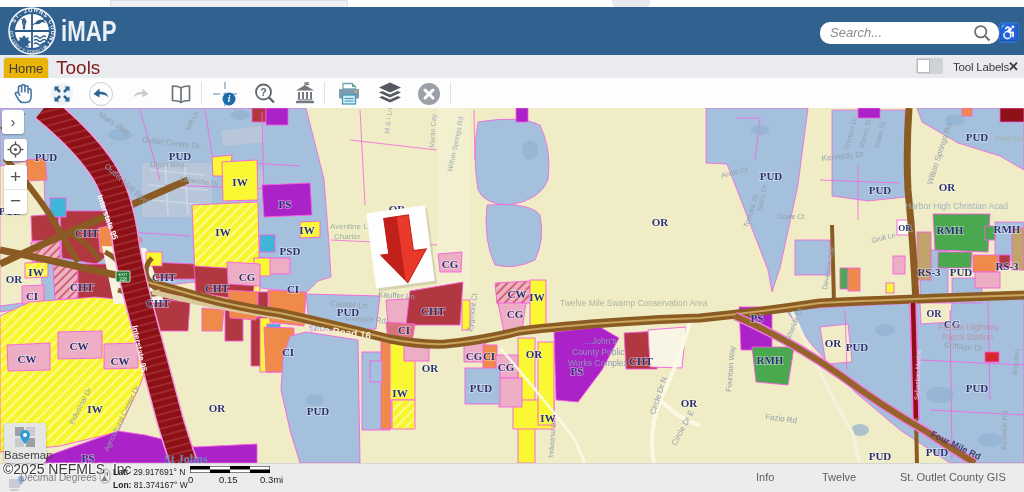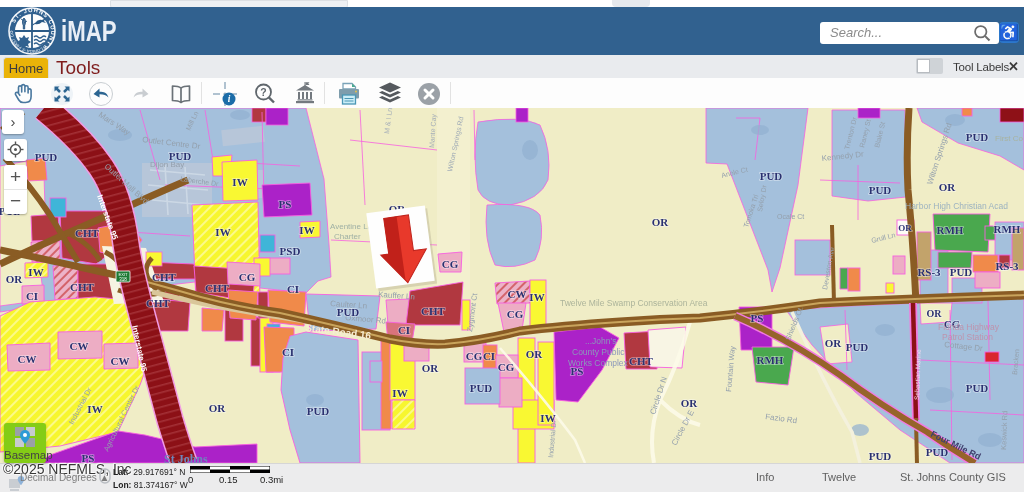--- a/index.html
+++ b/index.html
@@ -3,21 +3,21 @@
 <meta charset="utf-8">
 <style>
 html,body{margin:0;padding:0}
 body{width:1024px;height:492px;position:relative;overflow:hidden;background:#fff;font-family:"Liberation Sans",sans-serif}
 .abs{position:absolute}
 #topstrip{left:0;top:0;width:1024px;height:7px;background:#fff}
 #tsbox{left:110px;top:0;width:236px;height:8px;background:#eef0f3;border:1px solid #dcdfe3;border-radius:0 0 5px 5px}
 #tsbox2{left:612px;top:0;width:38px;height:7px;background:#e6e9ed;border-radius:0 0 4px 4px}
 #header{left:0;top:7px;width:1024px;height:48px;background:#31618f}
 #imap{left:61px;top:14px;color:#e9eff6;font-size:30px;font-weight:bold;transform:scaleX(0.74);transform-origin:0 0}
-#search{left:820px;top:22px;width:179px;height:22px;background:#fff;border-radius:3px;text-align:right;}
+#search{left:820px;top:22px;width:179px;height:22px;background:#fff;border-radius:10px;text-align:right;}
 #search .ph{position:absolute;left:10px;top:3px;color:#8b8b8b;font-style:italic;font-size:13px}
 #a11y{left:999px;top:22px;width:20px;height:21px;background:#2c77cc;border-radius:4px;color:#fff;text-align:center;font-size:16px;line-height:22px}
 #tabbar{left:0;top:55px;width:1024px;height:23px;background:#e9ebee}
 #hometab{left:3px;top:57px;width:44px;height:21px;background:#eab308;border:1px solid #d9dcdf;border-bottom:none;border-radius:4px 4px 0 0;color:#3c3c3c;font-size:13px;text-align:center;line-height:21px}
 #toolstab{left:56px;top:57px;color:#7f1d1d;font-size:19px;line-height:21px}
 #toggle{left:916px;top:58px;width:27px;height:16px;background:#cfd3d7;border-radius:2px}
 #toggle .knob{position:absolute;left:1px;top:1px;width:13px;height:14px;background:#fff;border:1px solid #b7bbc0;box-sizing:border-box}
 #toollabels{left:953px;top:61px;color:#3a3a3a;font-size:11.5px;letter-spacing:-0.2px}
 #tabx{left:1008px;top:59px;color:#3a3a3a;font-size:13px;font-weight:bold}
 #toolbar{left:0;top:78px;width:1024px;height:32px;background:#fdfdfd;border-bottom:1px solid #e8e8e8;box-sizing:border-box}
@@ -27,21 +27,21 @@
 #bottombar{left:0;top:463px;width:1024px;height:29px;background:#ececed;border-top:1px solid #d6d6d6;box-sizing:border-box}
 #attrib{left:3px;top:461px;font-size:14px;color:#383838;text-shadow:0 0 2px #fff,0 0 2px #fff,1px 1px 1px #fff,-1px -1px 1px #fff}
 #ddeg{left:20px;top:472px;font-size:10px;color:#7d7d7d}
 #lat{left:113px;top:467px;font-size:8.5px;color:#222}
 #lon{left:113px;top:480px;font-size:8.5px;color:#222}
 .coordlbl{font-weight:bold}
 .slbl{position:absolute;top:474px;font-size:9.5px;color:#222}
 #binfo{left:756px;top:471px;font-size:11px;color:#5f5f5f}
 #babout{left:822px;top:471px;font-size:11px;color:#5f5f5f}
 #bgis{left:900px;top:471px;font-size:11px;color:#5f5f5f}
-#basemap{left:4px;top:423px;width:42px;height:40px;background:#84cc16;border-radius:3px;box-shadow:0 1px 3px rgba(0,0,0,.25);text-align:center}
+#basemap{left:4px;top:423px;width:42px;height:40px;background:#e5e5e5;border-radius:3px;box-shadow:0 1px 3px rgba(0,0,0,.25);text-align:center}
 #basemap .lbl{position:absolute;left:0;top:26px;width:42px;font-size:11.5px;color:#444}
 .mapbtn{position:absolute;background:#fff;border-radius:3px;box-shadow:0 1px 2px rgba(0,0,0,.3);color:#4a4a4a;text-align:center}
 </style>
 </head>
 <body>
 <div class="abs" id="topstrip"></div>
 <div class="abs" id="tsbox"></div>
 <div class="abs" id="tsbox2"></div>
 <div class="abs" id="header"></div>
 <svg class="abs" style="left:8px;top:7px" width="48" height="48" viewBox="0 0 48 48">
@@ -506,21 +506,21 @@
 <rect x="0" y="0" width="20" height="3.5" fill="#000"></rect>
     <rect x="40" y="0" width="20" height="3.5" fill="#000"></rect>
 <rect x="20" y="3.5" width="20" height="3.5" fill="#000"></rect>
     <rect x="60" y="3.5" width="20" height="3.5" fill="#000"></rect>
 </svg>
 <div class="slbl" style="left:188px">0</div>
 <div class="slbl" style="left:219px">0.15</div>
 <div class="slbl" style="left:260px">0.3mi</div>
 <div class="abs" id="binfo">Info</div>
 <div class="abs" id="babout">Twelve</div>
-<div class="abs" id="bgis">St. Johns County GIS</div>
+<div class="abs" id="bgis">St. Outlet County GIS</div>
 <div class="abs" id="basemap">
 <svg class="abs" style="left:10px;top:3px" width="22" height="22" viewBox="0 0 22 22">
 <rect x="1" y="1" width="9" height="9" fill="#9aa0a6"></rect>
       <rect x="12" y="1" width="9" height="9" fill="#c7cbd0"></rect>
 <rect x="1" y="12" width="9" height="9" fill="#c7cbd0"></rect>
       <rect x="12" y="12" width="9" height="9" fill="#9aa0a6"></rect>
 <path d="M11 4 a5 5 0 0 1 5 5 c0 3.5-5 9-5 9 s-5-5.5-5-9 a5 5 0 0 1 5-5z" fill="#2e9bd6"></path>
 <circle cx="11" cy="9" r="2" fill="#fff"></circle>
 </svg>
 <div class="lbl">Basemap</div>

